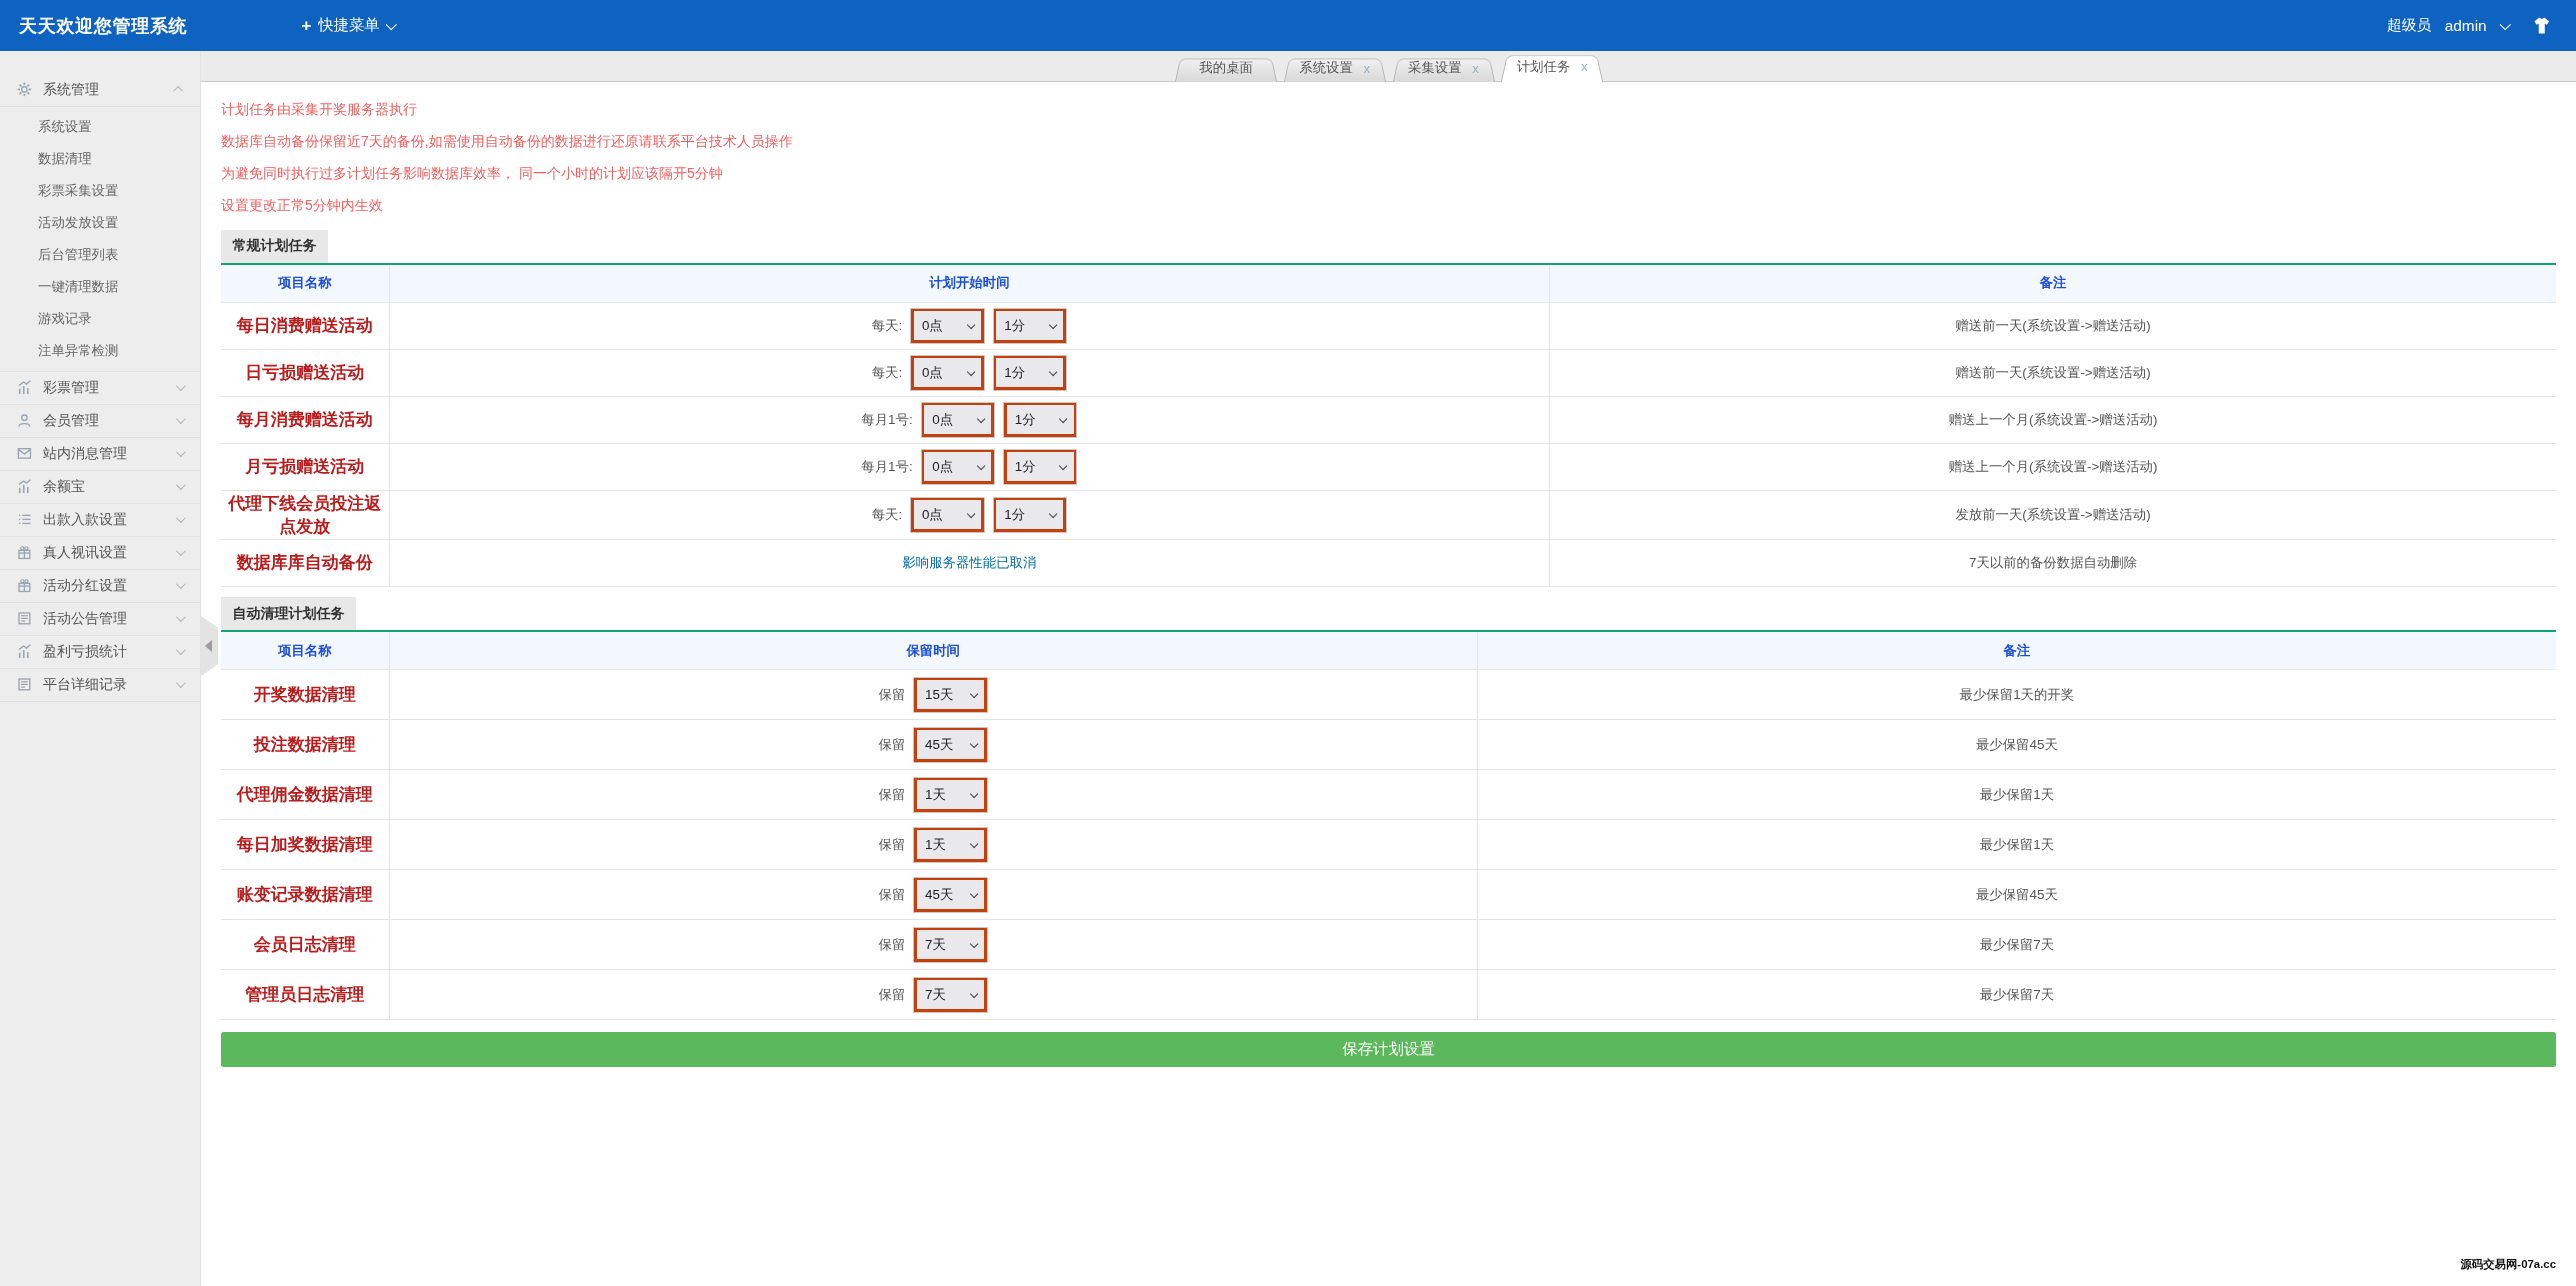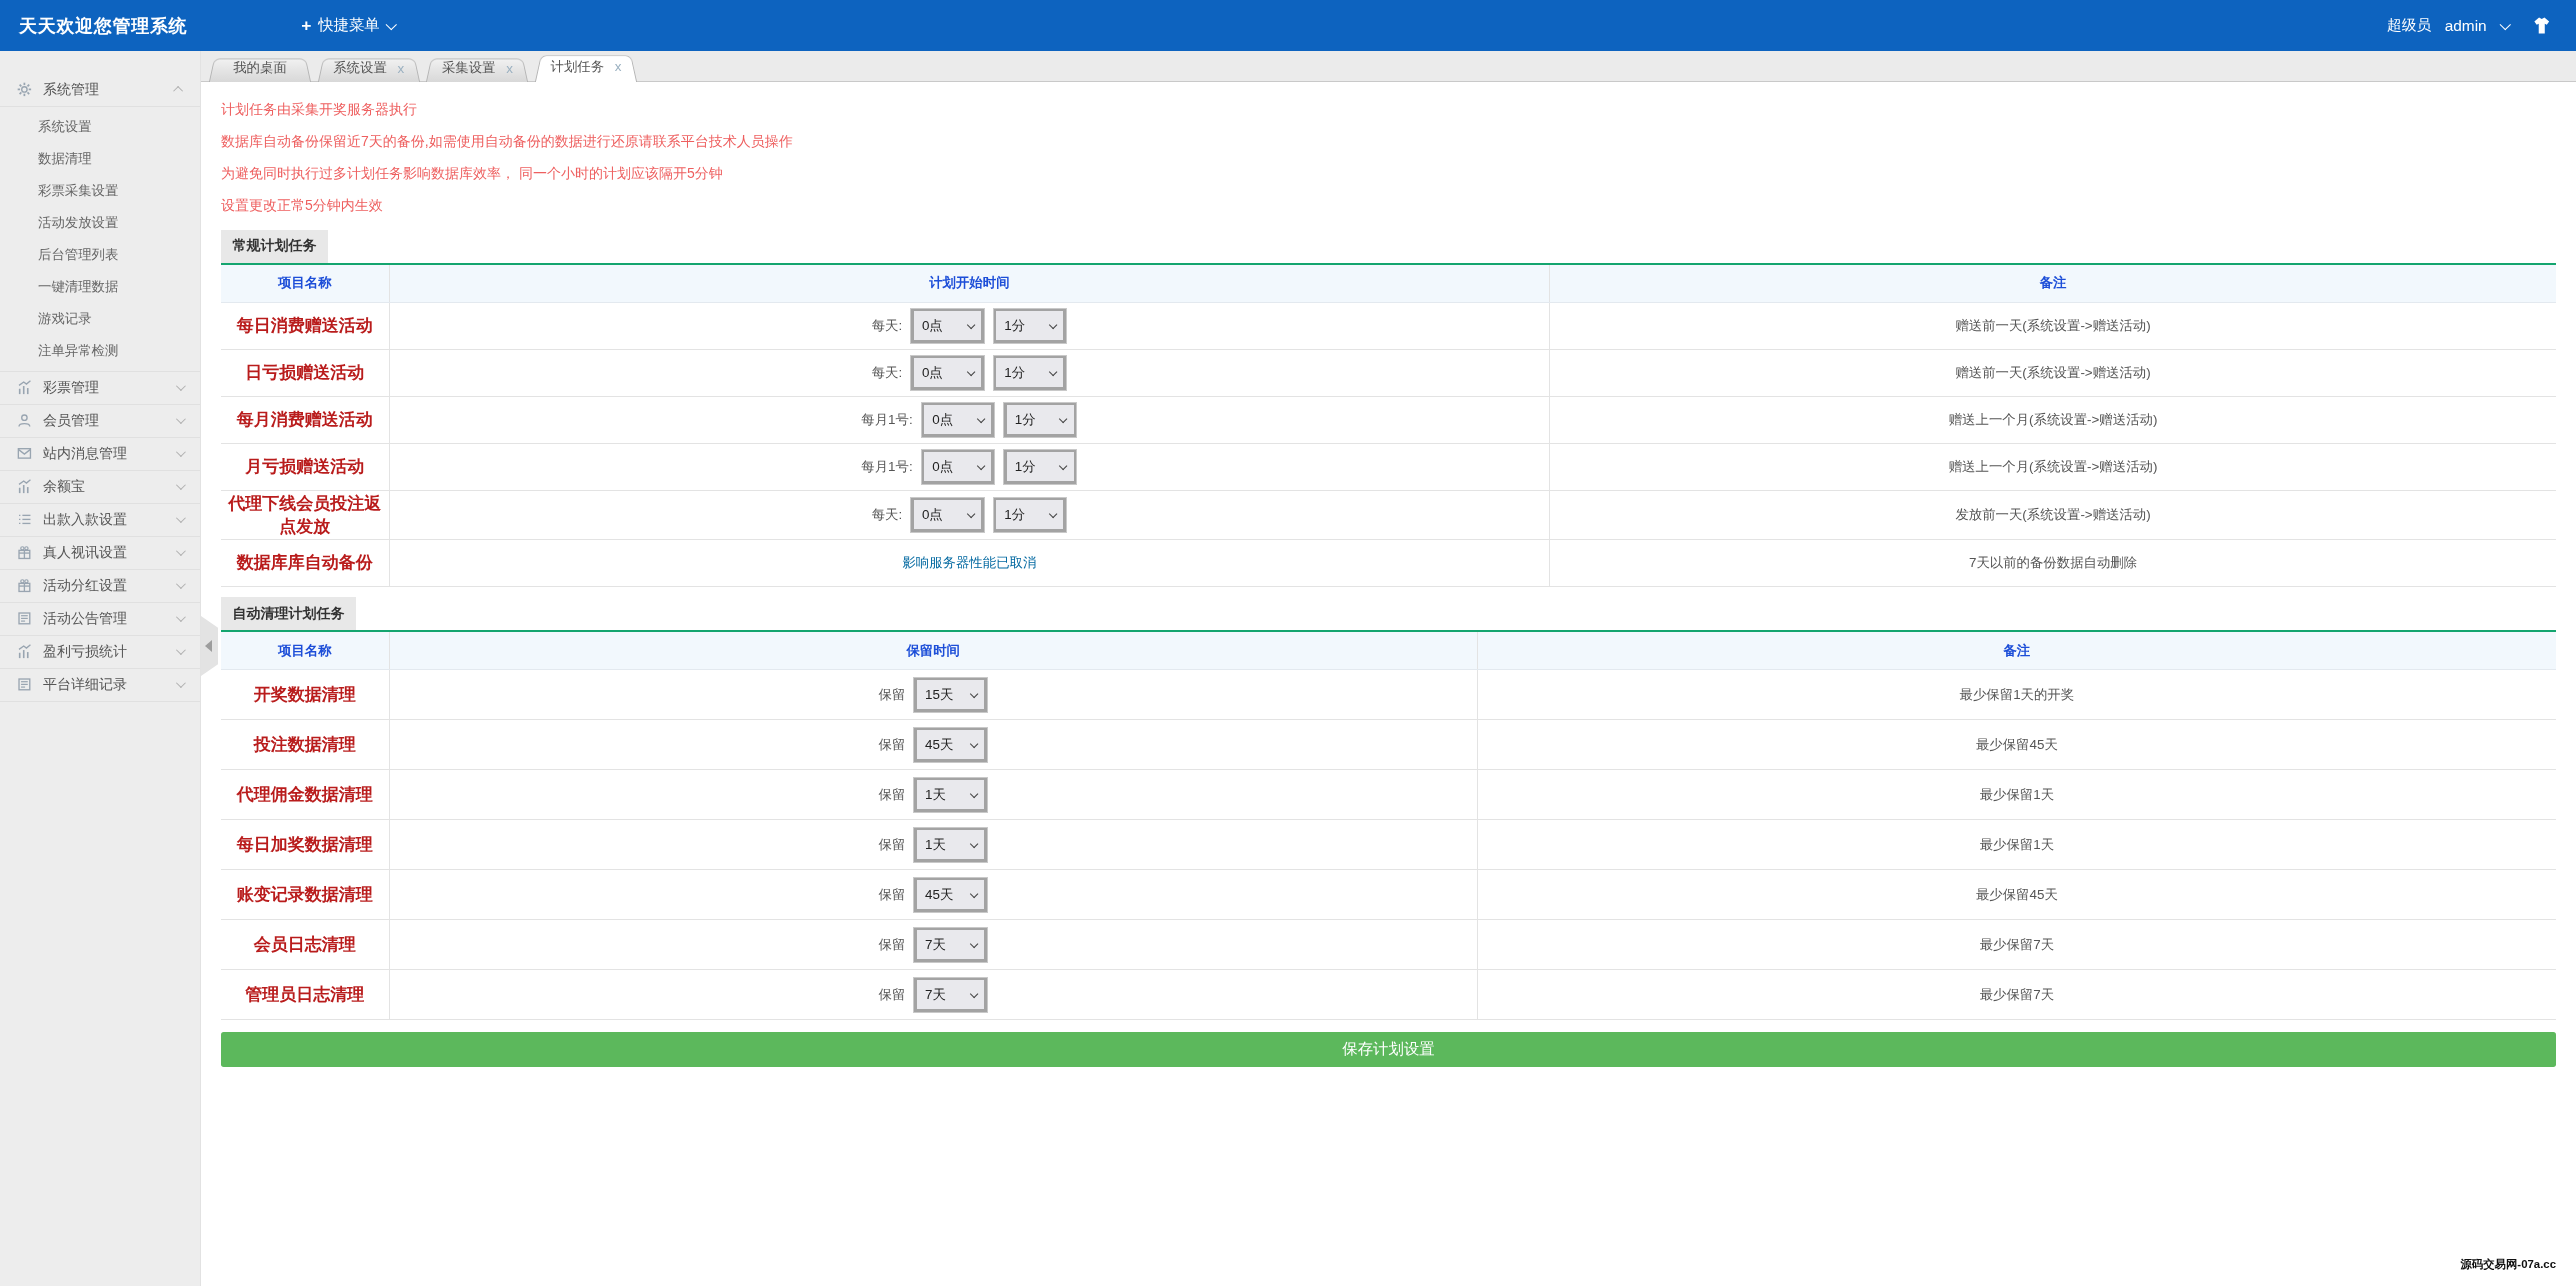--- a/index.html
+++ b/index.html
@@ -40,21 +40,21 @@
   .sub-item{height:32px;display:flex;align-items:center;padding-left:38px;font-size:13.4px;color:#666;cursor:pointer;}
   .collapse-handle{
     position:absolute;left:201px;top:565px;width:17.4px;height:60px;background:#e3e3e3;
     clip-path:polygon(0 0,100% 20%,100% 80%,0 100%);display:flex;align-items:center;justify-content:center;cursor:pointer;z-index:5;
   }
   .collapse-arrow{width:0;height:0;border-top:6px solid transparent;border-bottom:6px solid transparent;border-right:7.4px solid #9d9d9d;margin-right:2.7px;}
   
   .content{flex:1;position:relative;background:#fff;min-width:0;}
   .tabbar{
     height:30px;background:#ebebeb;border-bottom:0.7px solid #c9c9c9;
-    display:flex;align-items:flex-end;padding-left:8px;
+    display:flex;align-items:flex-end;padding-left:8px;justify-content:center;
   }
   .tab{
     position:relative;width:102px;height:25.5px;margin-right:6.7px;
     display:flex;align-items:center;justify-content:center;gap:10.7px;cursor:pointer;
   }
   .tab::before{
     content:"";position:absolute;inset:0;border:0.7px solid #b5b5b5;border-bottom:none;
     border-radius:6.7px 6.7px 0 0;background:linear-gradient(#f1f1f1,#d8d8d8);
     transform:perspective(8px) rotateX(2deg);transform-origin:bottom center;
   }
@@ -85,21 +85,21 @@
   table.t2 td{height:47px;}
   .col-name{width:7.2%;}
   .t1 .col-time{width:49.7%;}
   .t2 .col-time{width:46.6%;}
   .cell-name{font-size:17px;font-weight:bold;color:#b91c1c;}
   .sched-cell{display:flex;align-items:center;justify-content:center;gap:8px;}
   .sched-label{font-size:13.4px;color:#555;}
   .remark{font-size:13.4px;color:#555;}
   .notice-red{font-size:13.4px;color:#0369a1;}
   
-  .sel{display:inline-flex;border:0.7px solid #c9c9c9;background:#a3a3a3;padding:2.7px;cursor:pointer;}
+  .sel{display:inline-flex;border:0.7px solid #c9c9c9;background:#c2410c;padding:2.7px;cursor:pointer;}
   .sel-inner{
     display:inline-flex;align-items:center;justify-content:space-between;
     background:#e9e9ed;min-width:51px;padding:5.4px 8px;font-size:13.4px;color:#222;gap:10.7px;
   }
   .sel .chev{border-color:#444;width:5.4px;height:5.4px;transform:rotate(45deg) translateY(-1.3px);}
   
   .save-btn{
     display:block;width:100%;height:35px;margin:12px 0 0 0;border:none;border-radius:2.7px;
     background:#5cb85c;color:#fff;font-size:15.4px;cursor:pointer;font-family:inherit;
   }

